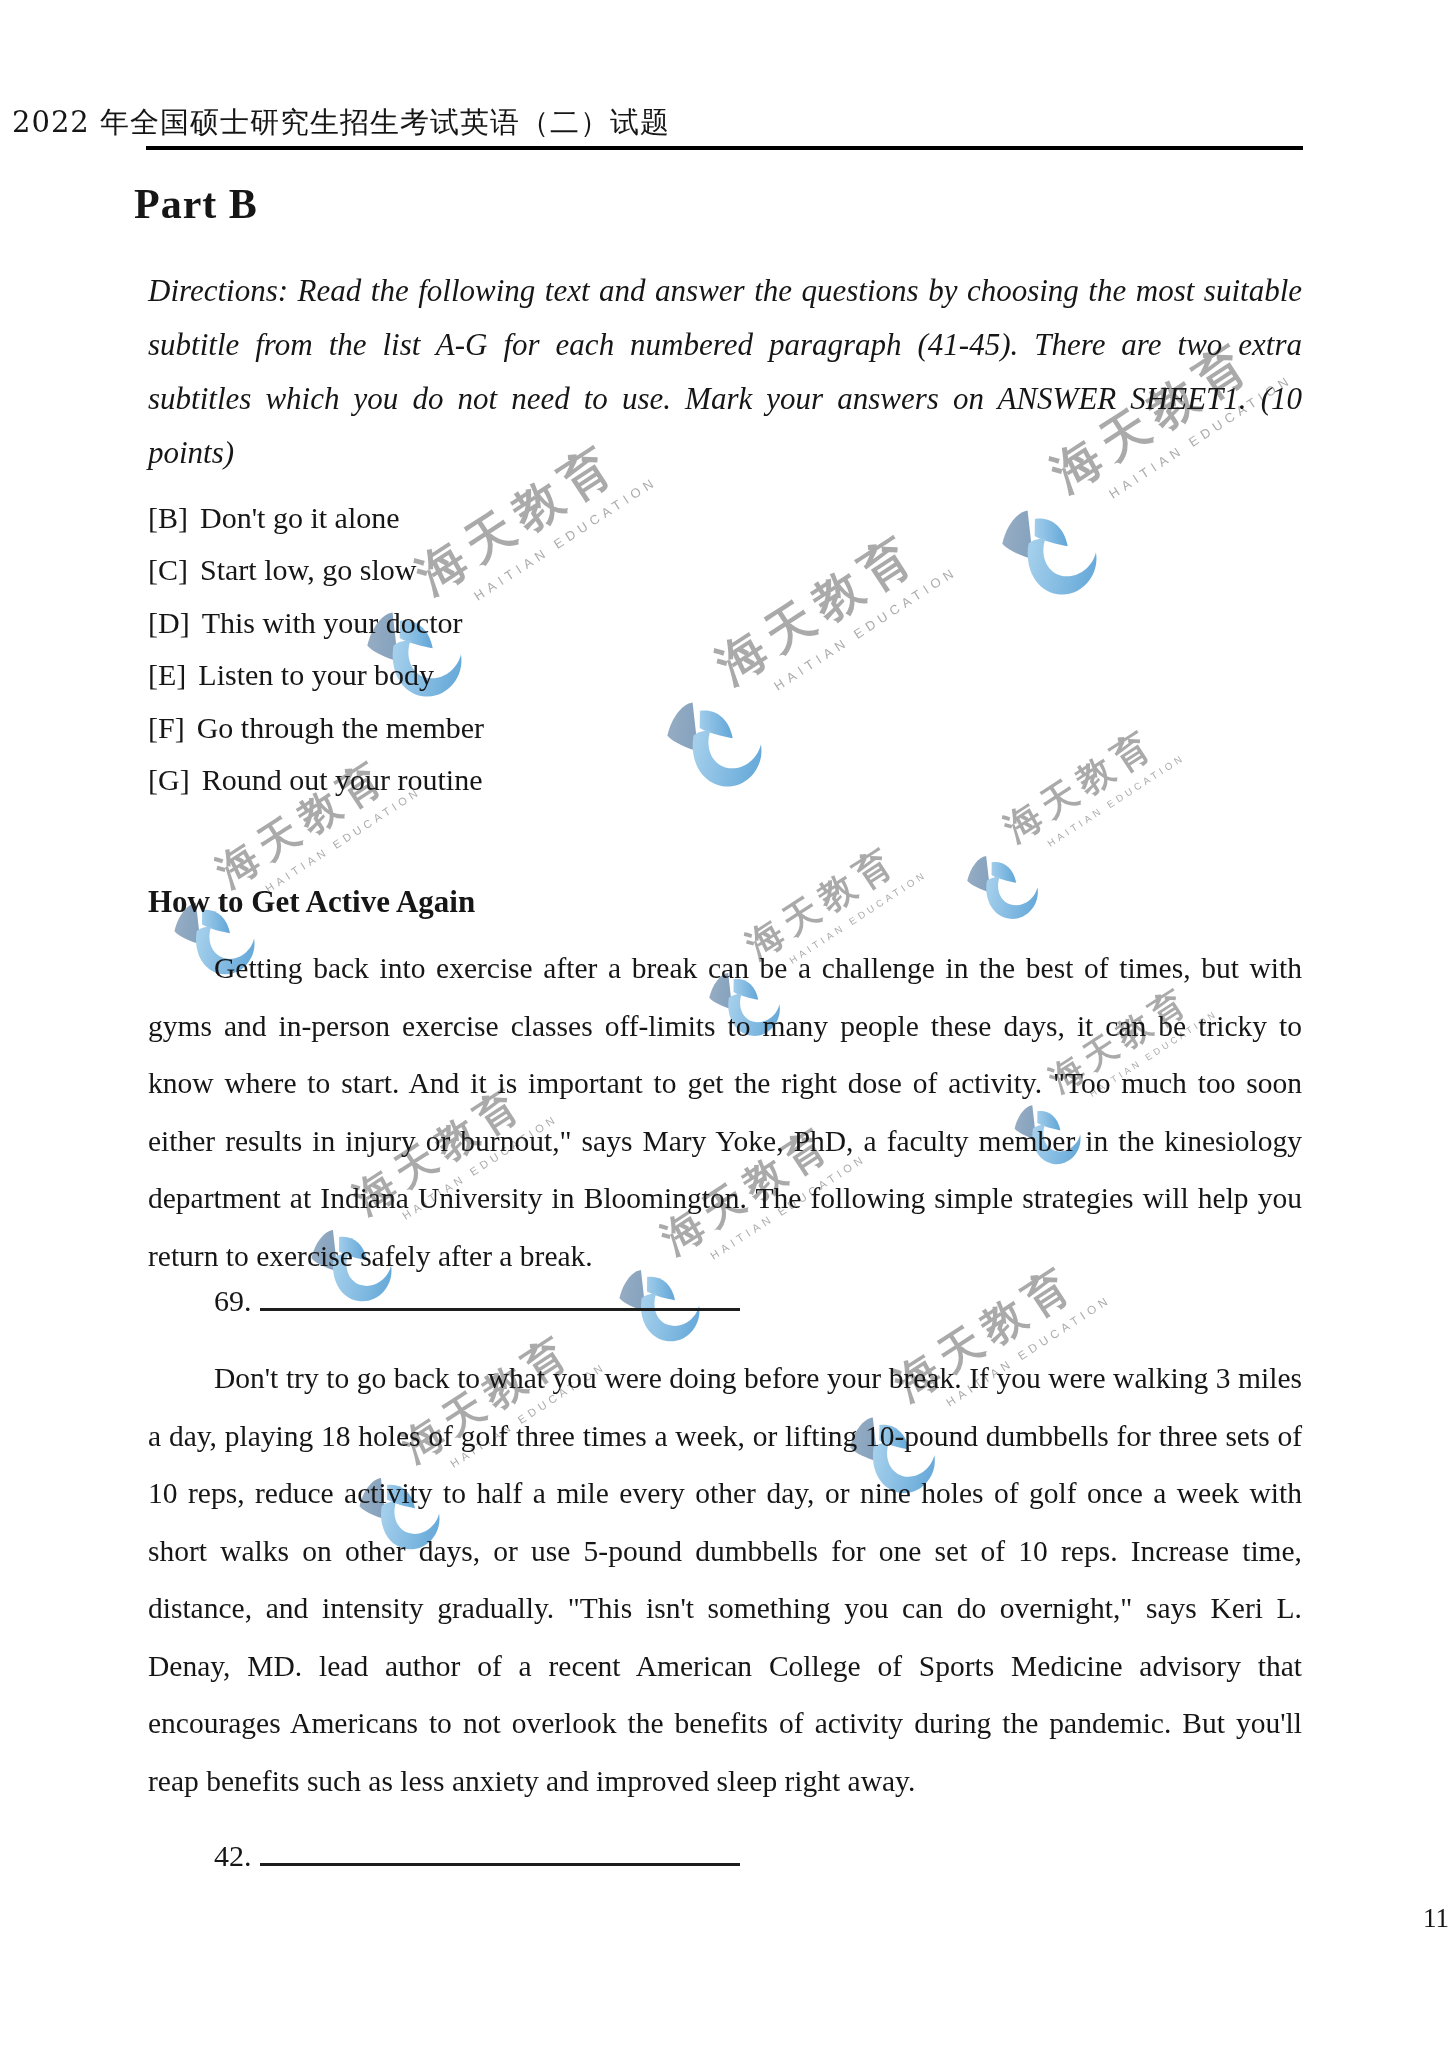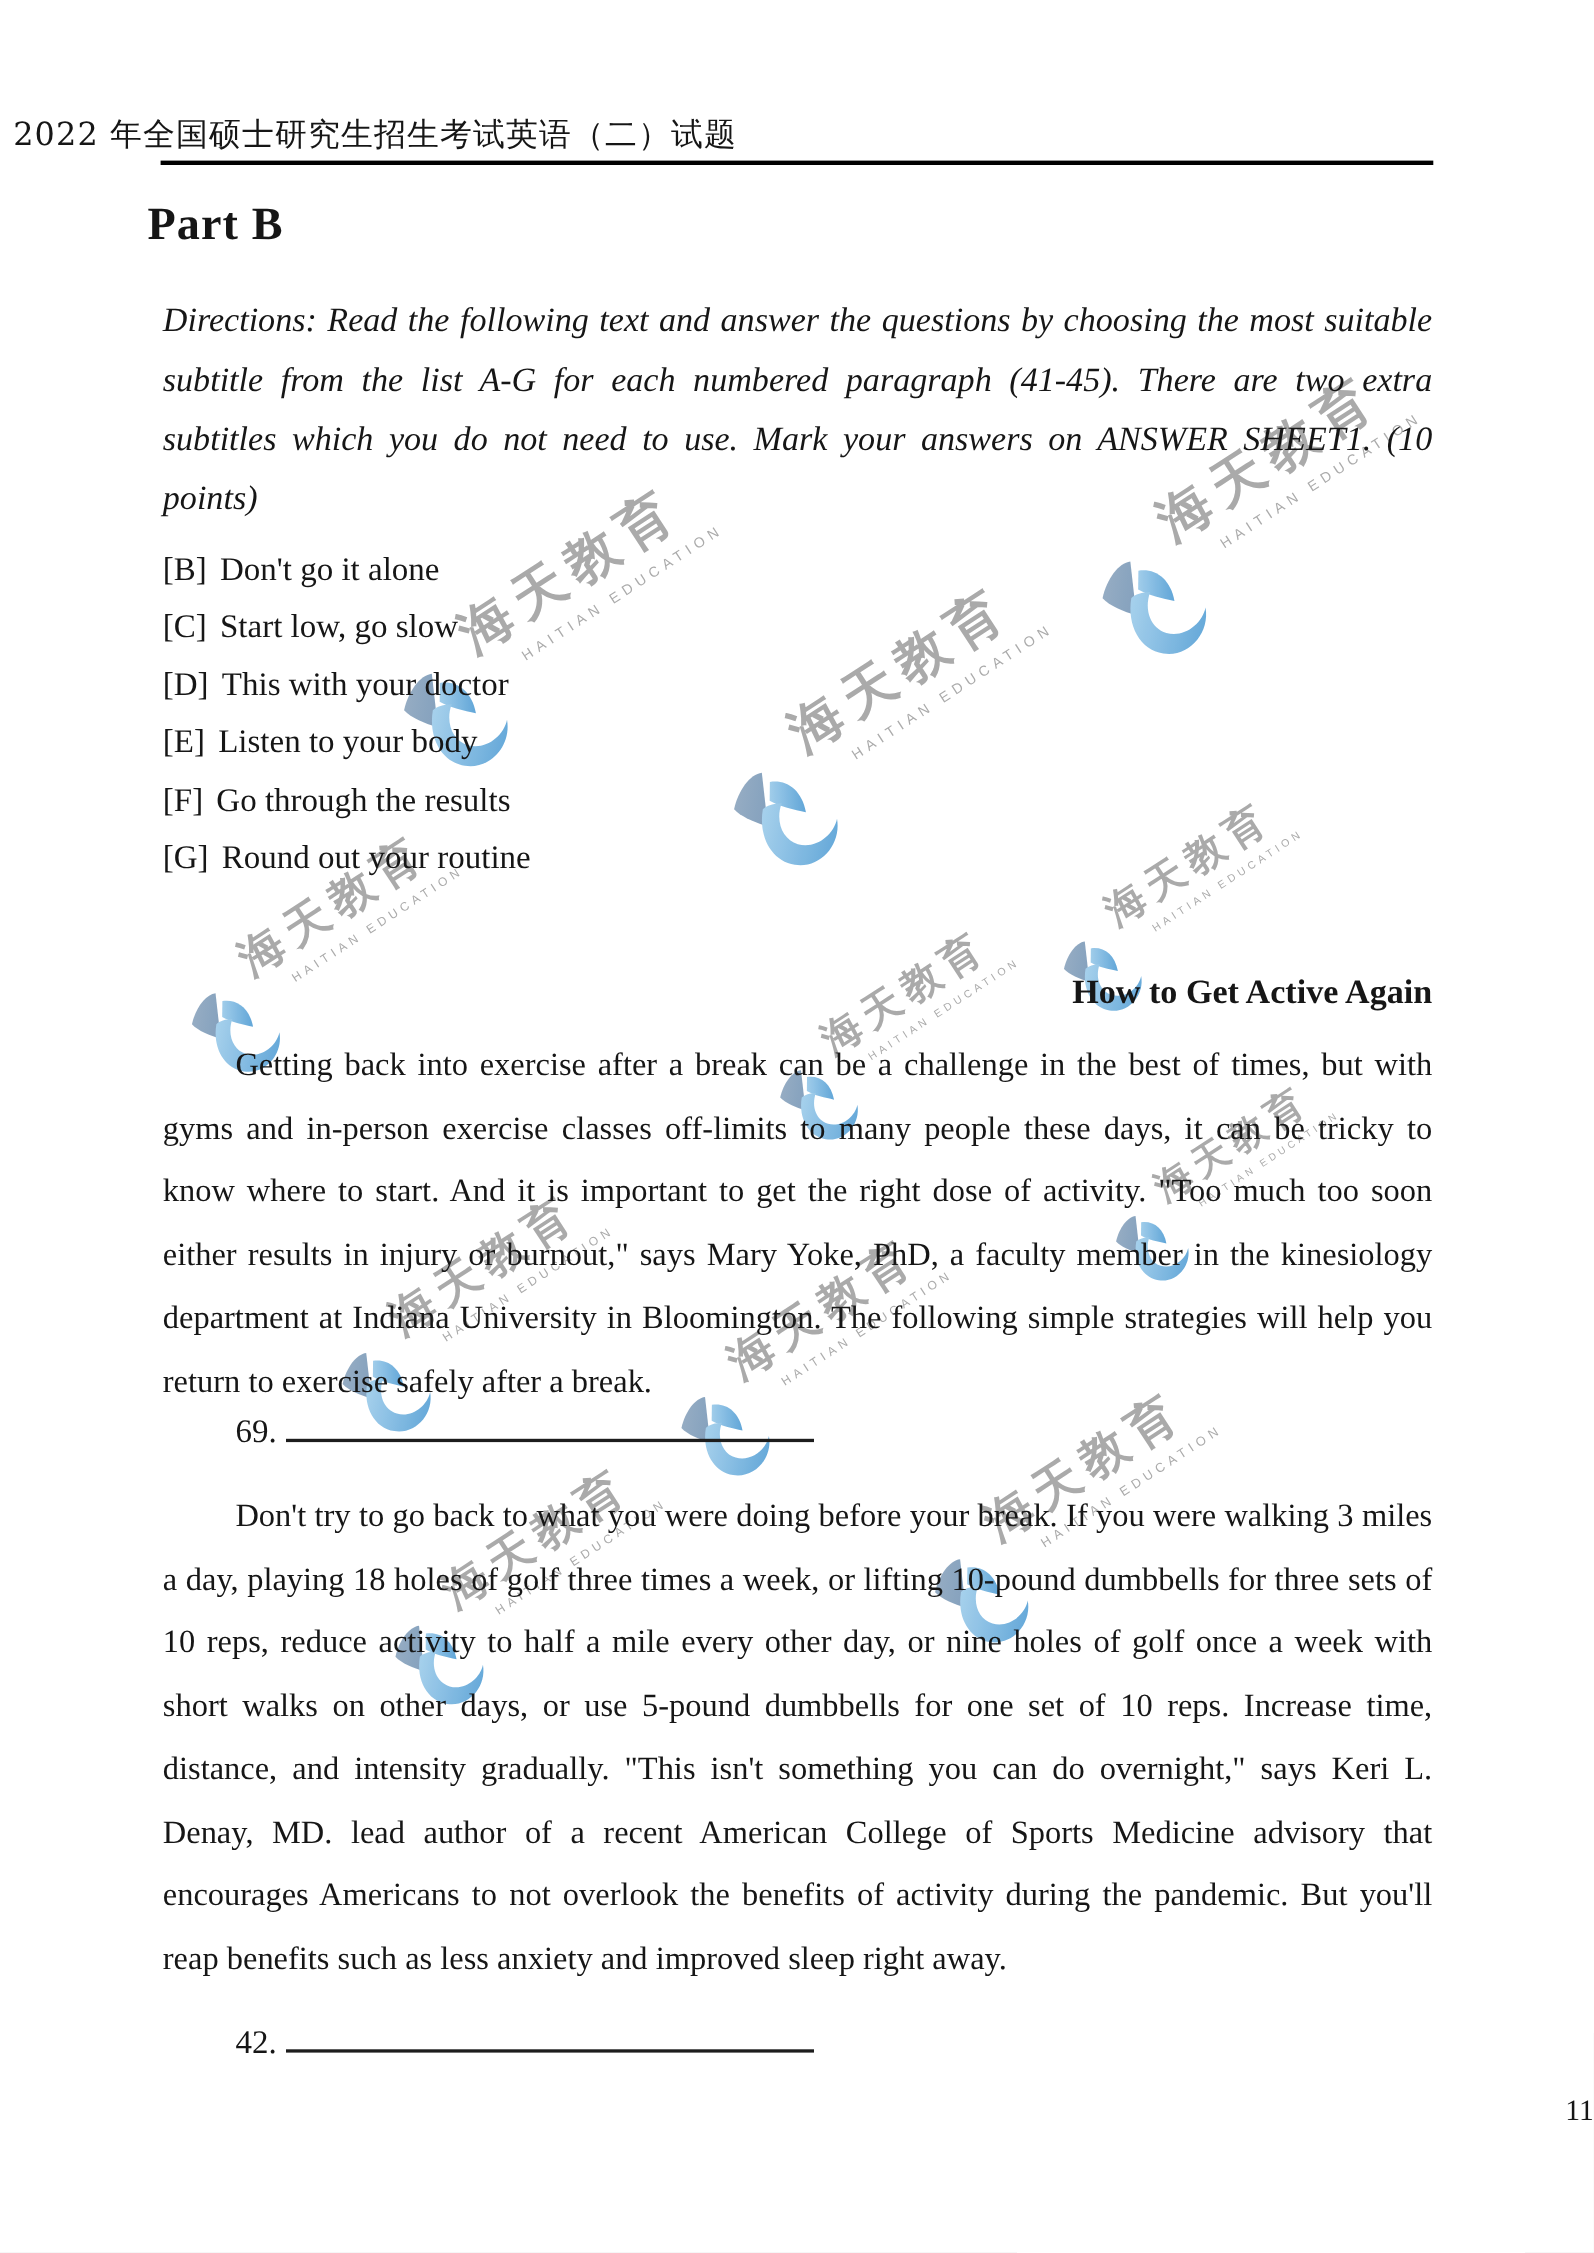--- a/index.html
+++ b/index.html
@@ -34,21 +34,21 @@
     text-align:justify;
   }
   .options {
     position:absolute; top:492px; left:148px;
     font-size:30px; line-height:52.4px;
   }
   .option-line { white-space:nowrap; }
   .option-label { display:inline-block; margin-right:12px; }
   .passage-title {
     position:absolute; top:884px; left:148px; width:1154px;
-    text-align:right; font-weight:bold; font-size:31px;
+    text-align:left; font-weight:bold; font-size:31px;
   }
   .body-para {
     position:absolute; left:148px; width:1154px;
     font-size:29.5px; line-height:57.5px;
     text-align:justify; text-indent:66px;
   }
   .para-1 { top:940px; }
   .para-2 { top:1350px; }
   .blank-row {
     position:absolute; left:214px;
@@ -218,21 +218,21 @@
 
     <div class="part-heading">Part B</div>
 
     <div class="directions">Directions: Read the following text and answer the questions by choosing the most suitable subtitle from the list A-G for each numbered paragraph (41-45). There are two extra subtitles which you do not need to use. Mark your answers on ANSWER SHEET1. (10 points)</div>
 
     <div class="options">
       <div class="option-line"><span class="option-label">[B]</span><span>Don't go it alone</span></div>
       <div class="option-line"><span class="option-label">[C]</span><span>Start low, go slow</span></div>
       <div class="option-line"><span class="option-label">[D]</span><span>This with your doctor</span></div>
       <div class="option-line"><span class="option-label">[E]</span><span>Listen to your body</span></div>
-      <div class="option-line"><span class="option-label">[F]</span><span>Go through the results</span></div>
+      <div class="option-line"><span class="option-label">[F]</span><span>Go through the member</span></div>
       <div class="option-line"><span class="option-label">[G]</span><span>Round out your routine</span></div>
     </div>
 
     <div class="passage-title">How to Get Active Again</div>
 
     <div class="body-para para-1">Getting back into exercise after a break can be a challenge in the best of times, but with gyms and in-person exercise classes off-limits to many people these days, it can be tricky to know where to start. And it is important to get the right dose of activity. "Too much too soon either results in injury or burnout," says Mary Yoke, PhD, a faculty member in the kinesiology department at Indiana University in Bloomington. The following simple strategies will help you return to exercise safely after a break.</div>
 
     <div class="blank-row blank-41"><span>69.</span><span class="blank-line"></span></div>
 
     <div class="body-para para-2">Don't try to go back to what you were doing before your break. If you were walking 3 miles a day, playing 18 holes of golf three times a week, or lifting 10-pound dumbbells for three sets of 10 reps, reduce activity to half a mile every other day, or nine holes of golf once a week with short walks on other days, or use 5-pound dumbbells for one set of 10 reps. Increase time, distance, and intensity gradually. "This isn't something you can do overnight," says Keri L. Denay, MD. lead author of a recent American College of Sports Medicine advisory that encourages Americans to not overlook the benefits of activity during the pandemic. But you'll reap benefits such as less anxiety and improved sleep right away.</div>

